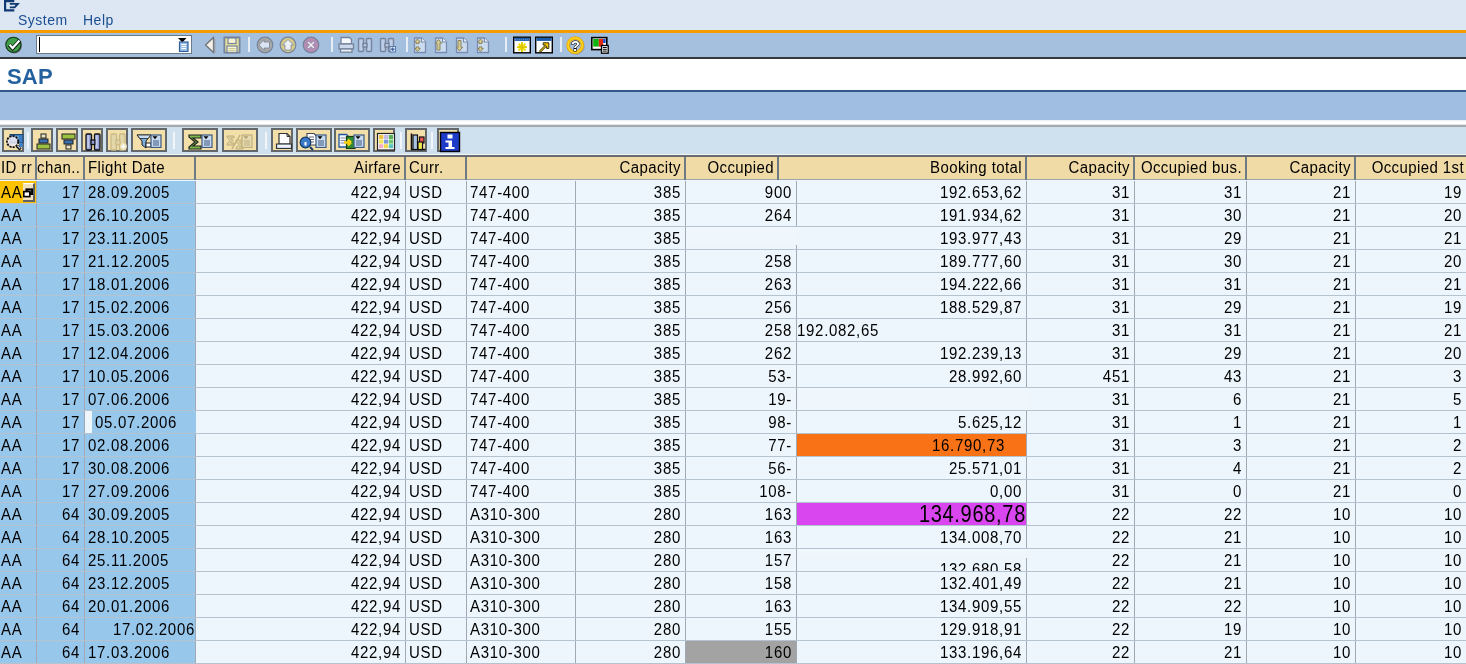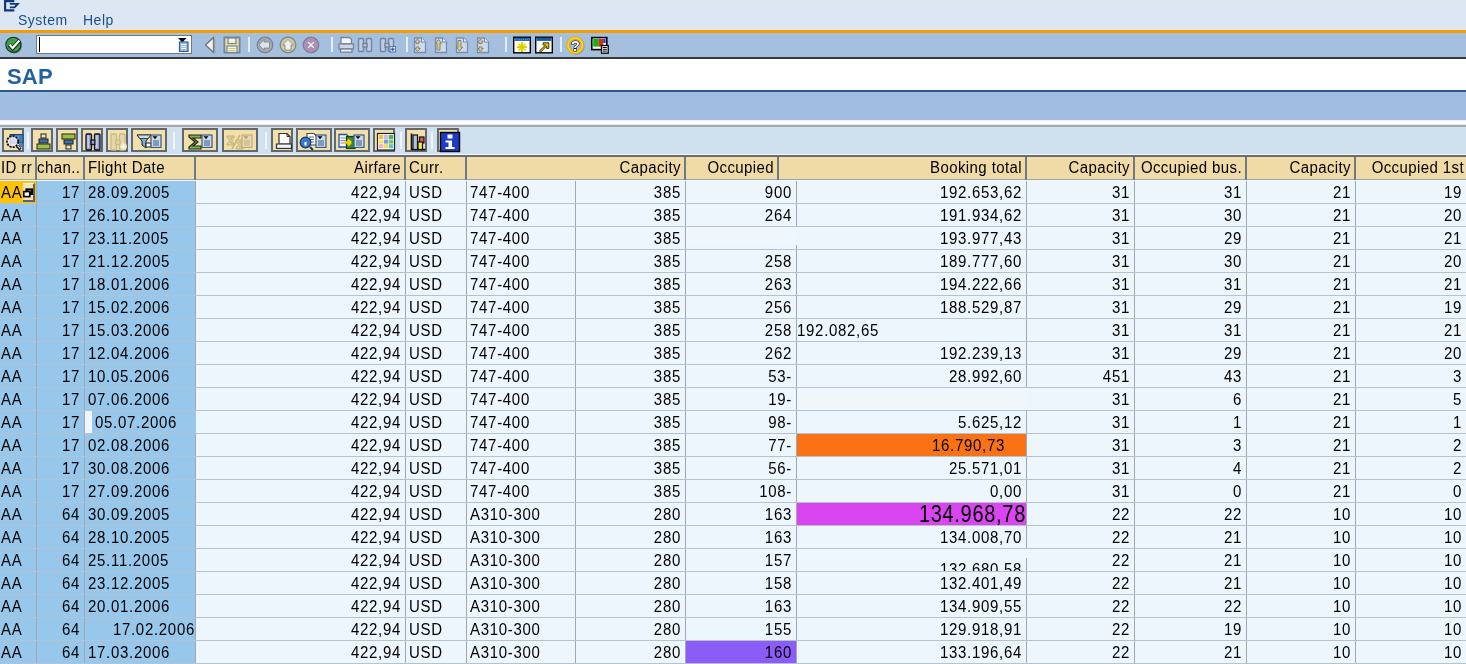--- a/index.html
+++ b/index.html
@@ -595,19 +595,19 @@
 <div class="abs" style="left:1247px;top:461px;width:109px;height:22px;line-height:22px;font-size:15px;color:#000;background:#edf6fc;text-align:right;padding-right:4px;border-right:1px solid #a0a9b3;"><span class="d">10</span></div>
 <div class="abs" style="left:1356px;top:461px;width:111px;height:22px;line-height:22px;font-size:15px;color:#000;background:#edf6fc;text-align:right;padding-right:4px;border-right:1px solid #a0a9b3;"><span class="d">10</span></div>
 <div class="abs" style="left:0;top:483px;width:1466px;height:1px;background:#b4c3cf;"></div>
 <div class="abs" style="left:0px;top:484px;width:37px;height:22px;line-height:22px;font-size:15px;color:#000;background:#98c7ec;text-align:left;padding-left:1px;border-right:1px solid #a0a9b3;"><span class="d">AA</span></div>
 <div class="abs" style="left:37px;top:484px;width:48px;height:22px;line-height:22px;font-size:15px;color:#000;background:#98c7ec;text-align:right;padding-right:4px;border-right:1px solid #a0a9b3;"><span class="d">64</span></div>
 <div class="abs" style="left:85px;top:484px;width:111px;height:22px;line-height:22px;font-size:15px;color:#000;background:#98c7ec;text-align:left;padding-left:3px;border-right:1px solid #a0a9b3;"><span class="d">17.03.2006</span></div>
 <div class="abs" style="left:196px;top:484px;width:210px;height:22px;line-height:22px;font-size:15px;color:#000;background:#edf6fc;text-align:right;padding-right:4px;border-right:1px solid #a0a9b3;"><span class="d">422,94</span></div>
 <div class="abs" style="left:406px;top:484px;width:61px;height:22px;line-height:22px;font-size:15px;color:#000;background:#edf6fc;text-align:left;padding-left:3px;border-right:1px solid #a0a9b3;"><span class="d">USD</span></div>
 <div class="abs" style="left:467px;top:484px;width:109px;height:22px;line-height:22px;font-size:15px;color:#000;background:#edf6fc;text-align:left;padding-left:3px;border-right:1px solid #a0a9b3;"><span class="d">A310-300</span></div>
 <div class="abs" style="left:576px;top:484px;width:110px;height:22px;line-height:22px;font-size:15px;color:#000;background:#edf6fc;text-align:right;padding-right:4px;border-right:1px solid #a0a9b3;"><span class="d">280</span></div>
-<div class="abs" style="left:686px;top:484px;width:111px;height:22px;line-height:22px;font-size:15px;color:#000;background:#8b5cf6;text-align:right;padding-right:4px;border-right:1px solid #a0a9b3;"><span class="d">160</span></div>
+<div class="abs" style="left:686px;top:484px;width:111px;height:22px;line-height:22px;font-size:15px;color:#000;background:#a3a3a3;text-align:right;padding-right:4px;border-right:1px solid #a0a9b3;"><span class="d">160</span></div>
 <div class="abs" style="left:797px;top:484px;width:230px;height:22px;line-height:22px;font-size:15px;color:#000;background:#edf6fc;text-align:right;padding-right:4px;border-right:1px solid #a0a9b3;"><span class="d">133.196,64</span></div>
 <div class="abs" style="left:1027px;top:484px;width:108px;height:22px;line-height:22px;font-size:15px;color:#000;background:#edf6fc;text-align:right;padding-right:4px;border-right:1px solid #a0a9b3;"><span class="d">22</span></div>
 <div class="abs" style="left:1135px;top:484px;width:112px;height:22px;line-height:22px;font-size:15px;color:#000;background:#edf6fc;text-align:right;padding-right:4px;border-right:1px solid #a0a9b3;"><span class="d">21</span></div>
 <div class="abs" style="left:1247px;top:484px;width:109px;height:22px;line-height:22px;font-size:15px;color:#000;background:#edf6fc;text-align:right;padding-right:4px;border-right:1px solid #a0a9b3;"><span class="d">10</span></div>
 <div class="abs" style="left:1356px;top:484px;width:111px;height:22px;line-height:22px;font-size:15px;color:#000;background:#edf6fc;text-align:right;padding-right:4px;border-right:1px solid #a0a9b3;"><span class="d">10</span></div>
 <div class="abs" style="left:0;top:506px;width:1466px;height:1px;background:#b4c3cf;"></div>
 </div>
 </body></html>

